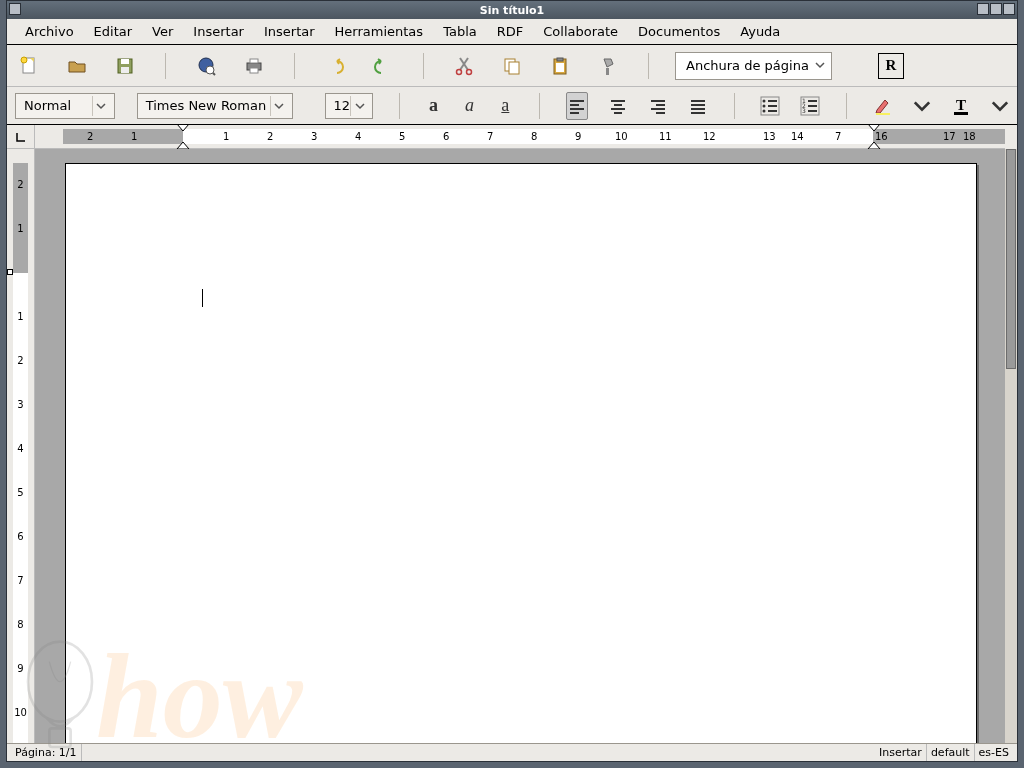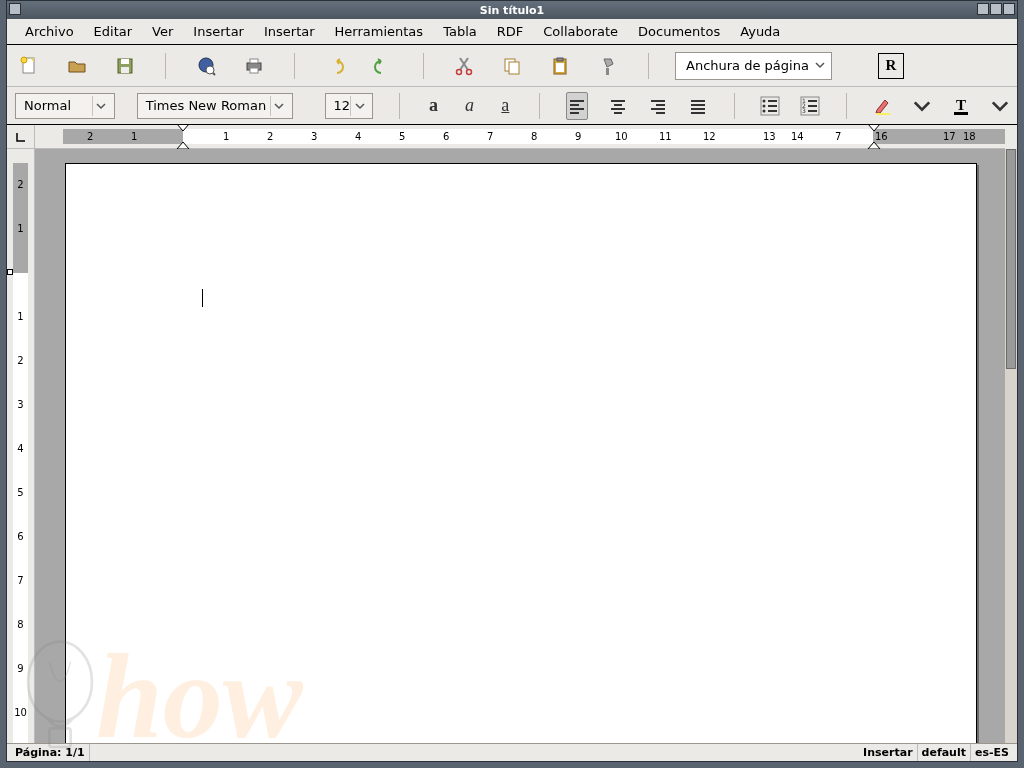--- a/index.html
+++ b/index.html
@@ -175,21 +175,21 @@
   margin-left:-4px;
   line-height:0.8;
 }
 .statusbar {
   height:18px; background:#eceae6;
   border-top:1px solid #9a968e;
   display:flex; align-items:center;
   font-size:11px;
   padding:0 4px;
 }
-.statusbar .cell { padding:0 4px; border-right:1px solid #bbb; height:100%; display:flex; align-items:center;font-weight:bold;}
+.statusbar .cell { padding:0 4px; border-right:1px solid #bbb; height:100%; display:flex; align-items:center;}
 .statusbar .spacer { flex:1; }
 </style>
 </head>
 <body>
 
 <div class="window">
 
   <div class="titlebar">
     <div class="tbtns-l">
         <div class="tbtn"></div>

